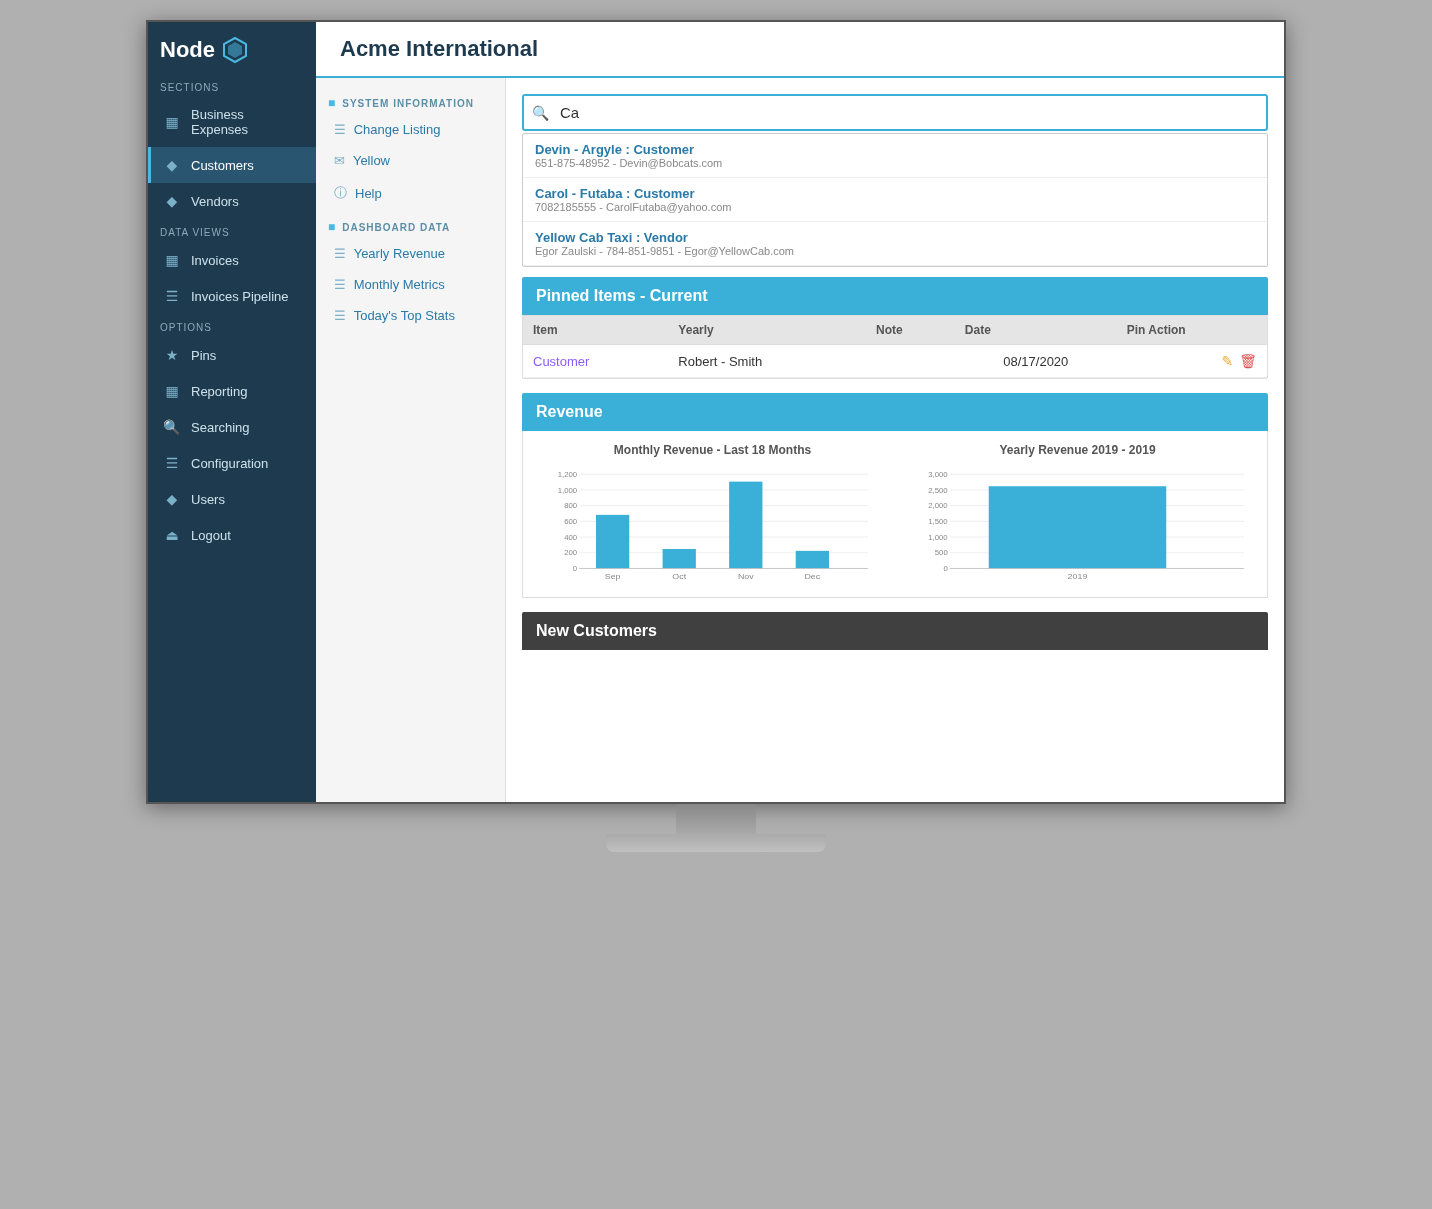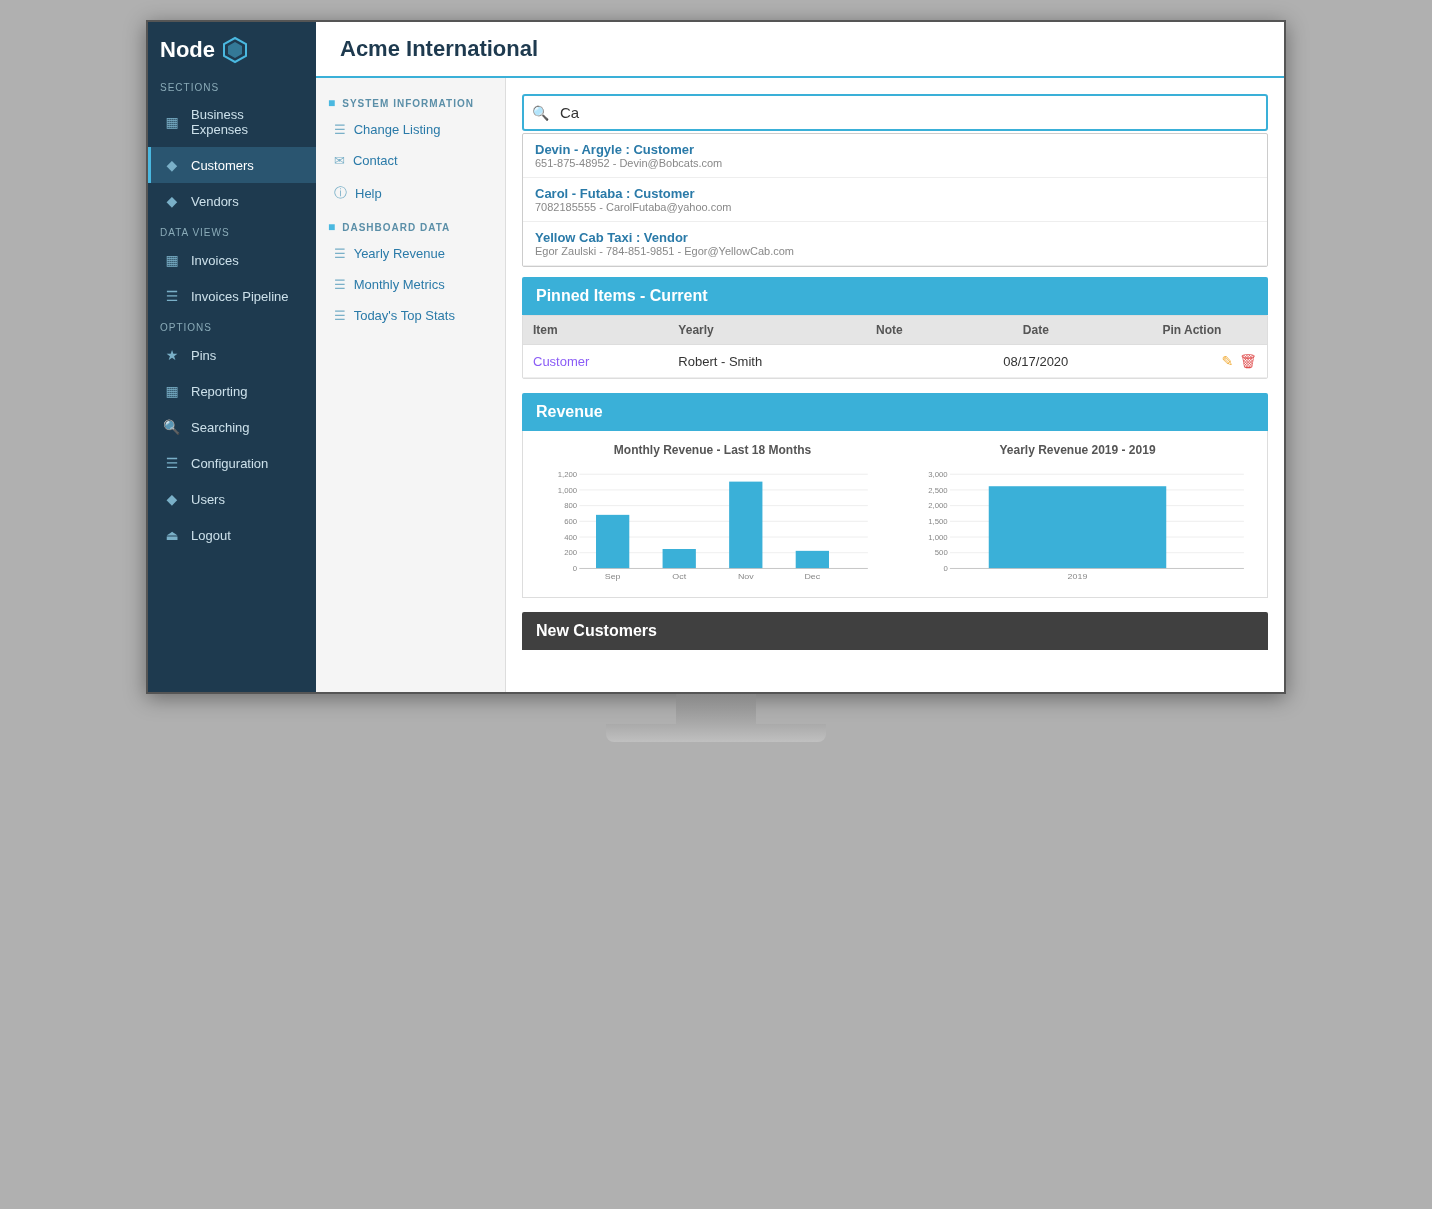--- a/index.html
+++ b/index.html
@@ -13,21 +13,21 @@
       min-height: 100vh;
       padding: 20px;
     }
     .monitor-wrapper {
       display: flex;
       flex-direction: column;
       align-items: center;
     }
     .screen {
       width: 1140px;
-      height: 674px;
+      height: 784px;
       background: #fff;
       display: flex;
       flex-direction: row;
       overflow: hidden;
       border: 2px solid #555;
       box-shadow: 0 4px 20px rgba(0,0,0,0.4);
     }
     
     .sidebar {
       width: 168px;
@@ -212,21 +212,21 @@
     }
     .data-table th {
       background: #e5e5e5;
       border-bottom: 1px solid #ddd;
       padding: 7px 10px;
       text-align: left;
       font-size: 12px;
       color: #555;
       font-weight: bold;
     }
-    .data-table th.right { text-align: center; }
+    .data-table th.right { text-align: left; }
     .data-table td {
       padding: 8px 10px;
       border-bottom: 1px solid #eee;
       font-size: 13px;
       color: #333;
     }
     .data-table td.link { color: #8b5cf6; }
     .data-table td.right { text-align: center; }
     .action-icons { display: flex; gap: 6px; justify-content: flex-end; }
     .edit-icon { color: #f0a830; cursor: pointer; font-size: 14px; }
@@ -368,21 +368,21 @@
           <div class="sub-section-label">
             <span class="bullet">■</span>
             <span>SYSTEM INFORMATION</span>
           </div>
           <div class="sub-item">
             <span class="icon">☰</span>
             <span>Change Listing</span>
           </div>
           <div class="sub-item">
             <span class="icon">✉</span>
-            <span>Contact</span>
+            <span>Yellow</span>
           </div>
           <div class="sub-item">
             <span class="icon">ⓘ</span>
             <span>Help</span>
           </div>
 
           <div class="sub-section-label">
             <span class="bullet">■</span>
             <span>DASHBOARD DATA</span>
           </div>

